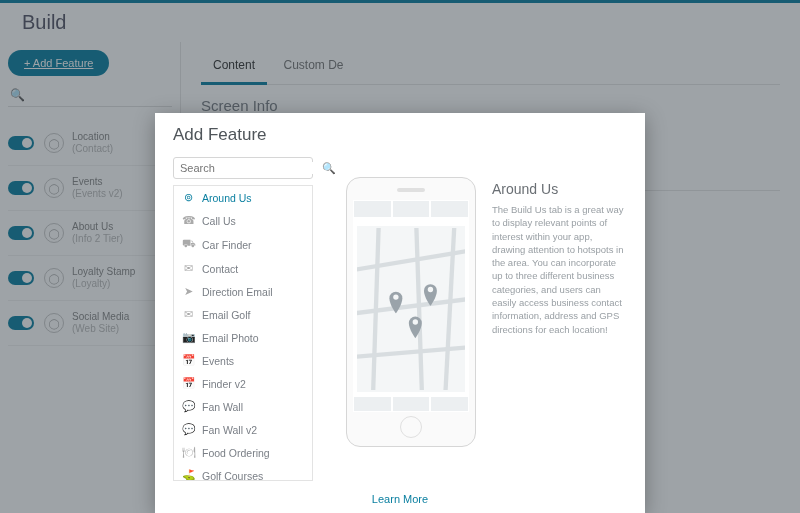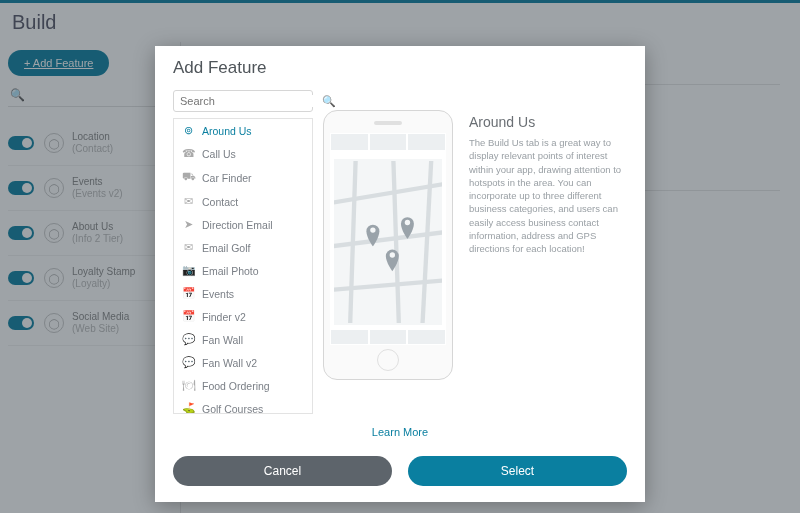--- a/index.html
+++ b/index.html
@@ -1,40 +1,40 @@
 <!DOCTYPE html>
 <html><head>
 <meta charset="utf-8">
 <style>
   * { box-sizing: border-box; margin: 0; padding: 0; font-family: "Segoe UI", Arial, sans-serif; }
   html, body { width: 800px; height: 513px; overflow: hidden; background: #fff; }
   .topbar { height: 3px; background: #0a7fa0; }
-  .page-title { font-size: 20px; color: #556; padding: 8px 12px; font-weight: 300; }
+  .page-title { font-size: 20px; color: #556; padding: 8px 22px; font-weight: 300; }
   .main { display: flex; height: calc(100% - 35px); }
   .sidebar { width: 181px; border-right: 1px solid #e5e5e5; padding: 8px; }
   .add-feature-btn { display: inline-block; background: #0a7fa0; color: #fff; font-size: 11px; padding: 7px 16px; border-radius: 14px; margin-bottom: 8px; cursor: pointer; text-decoration: underline; }
   .side-search { width: 100%; border: none; border-bottom: 1px solid #e0e0e0; padding: 4px 2px; font-size: 12px; background: transparent; color: #999; }
   .side-items { margin-top: 14px; }
   .side-item { display: flex; align-items: center; padding: 10px 0; border-bottom: 1px solid #f0f0f0; }
   .toggle { width: 26px; height: 14px; border-radius: 8px; background: #0a7fa0; position: relative; margin-right: 10px; flex-shrink:0; }
   .toggle::after { content:""; position:absolute; width:10px; height:10px; background:#fff; border-radius:50%; top:2px; right:2px; }
   .side-icon { width: 20px; height:20px; border:1px solid #c9c9c9; border-radius:50%; display:flex; align-items:center; justify-content:center; font-size:10px; color:#aaa; margin-right:8px; flex-shrink:0;}
   .side-labels { display:flex; flex-direction:column; font-size:10px; color:#888; line-height:1.2;}
   .content { flex:1; padding: 10px 20px; color:#666; }
   .tabs { border-bottom: 1px solid #e5e5e5; margin-bottom: 12px; }
   .tab { display:inline-block; padding: 6px 12px 10px; font-size:12px; color:#777; }
   .tab.active { color:#333; border-bottom:3px solid #0a7fa0; margin-bottom:-1px; }
   .section-h { font-size:15px; color:#7a7f86; margin: 6px 0 12px; font-weight:400; }
   .field-label { font-size:11px; color:#888; display:block; margin-bottom: 16px; }
   .contact-text { font-size:11px; color:#999; margin-left: 40px; text-align:left; }
   
-  .overlay { position:absolute; inset:0; background: rgba(40,50,60,0.45); display:flex; align-items:flex-start; justify-content:center; }
+  .overlay { position:absolute; inset:0; background: rgba(40,50,60,0.45); display:flex; align-items:flex-end; justify-content:center; }
   .modal { margin-top: 46px; width: 490px; background:#fff; box-shadow: 0 4px 20px rgba(0,0,0,0.3); position:relative; }
   .modal-header { font-size:17px; color:#4f555a; padding: 12px 18px 6px; font-weight:300;}
-  .modal-body { display:flex; padding: 6px 18px 4px; gap: 10px; }
+  .modal-body { display:flex; padding: 6px 18px 4px; gap: 33px; }
   .feature-panel { width: 140px; }
   .feature-search { width:100%; display:flex; align-items:center; border:1px solid #d6d6d6; border-radius:3px; padding:2px 6px; margin-bottom:6px; height:22px;}
   .feature-search input { flex:1; border:none; outline:none; font-size:11px; color:#666;}
   .feature-search .mag { font-size:11px; color:#888;}
   .feature-list { border:1px solid #e3e3e3; height: 296px; overflow:hidden; position:relative;}
   .feature-list-scroll { height:100%; overflow-y:auto; }
   .feature-list-scroll::-webkit-scrollbar { width: 10px; }
   .feature-list-scroll::-webkit-scrollbar-track { background: #f1f1f1; }
   .feature-list-scroll::-webkit-scrollbar-thumb { background: #c6c6c6; }
   .feature-item { display:flex; align-items:center; padding:5px 8px; font-size:10.5px; color:#7a7f86; cursor:pointer; gap:7px;}
@@ -234,18 +234,14 @@
               </div>
           </div>
         </div>
         <div class="desc">
           <div class="desc-title">Around Us</div>
           <div class="desc-text">The Build Us tab is a great way to display relevant points of interest within your app, drawing attention to hotspots in the area. You can incorporate up to three different business categories, and users can easily access business contact information, address and GPS directions for each location!</div>
         </div>
       </div>
     </div>
     <div class="learn-more">Learn More</div>
-    <div class="modal-footer">
-      <div class="btn btn-cancel">Cancel</div>
-      <div class="btn btn-select">Select</div>
-    </div>
   </div>
 </div>
 
 </body></html>

